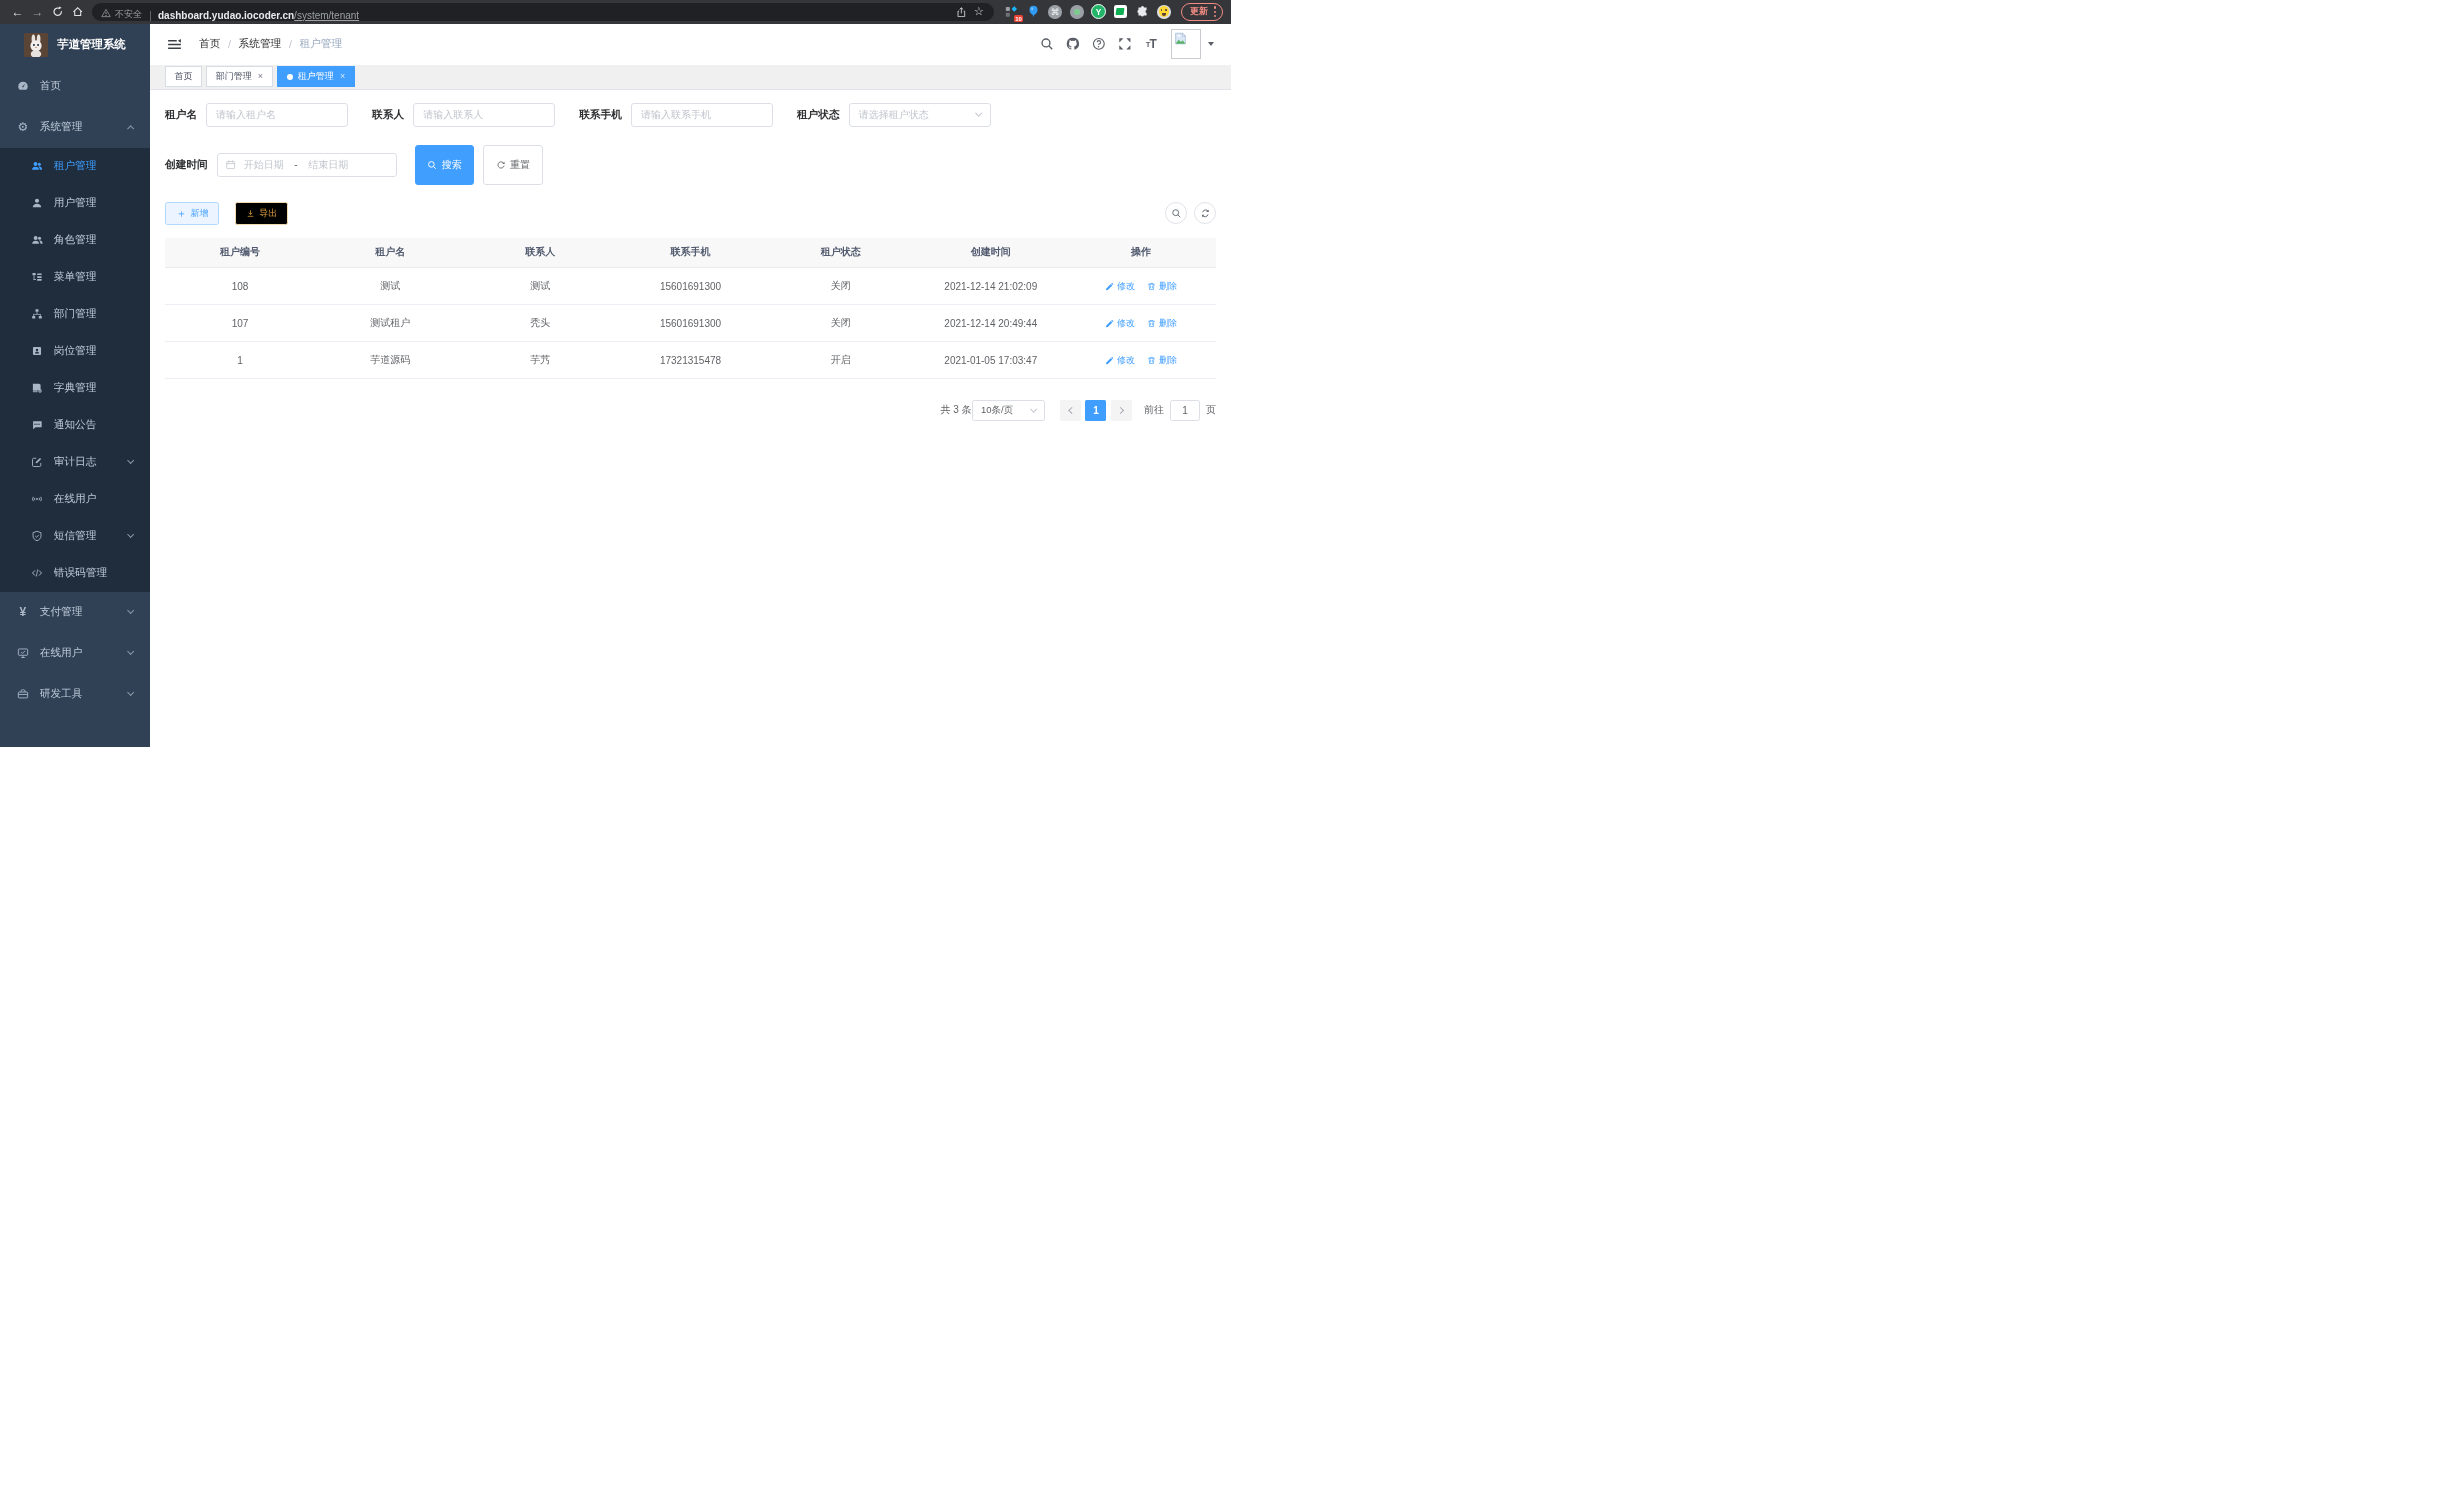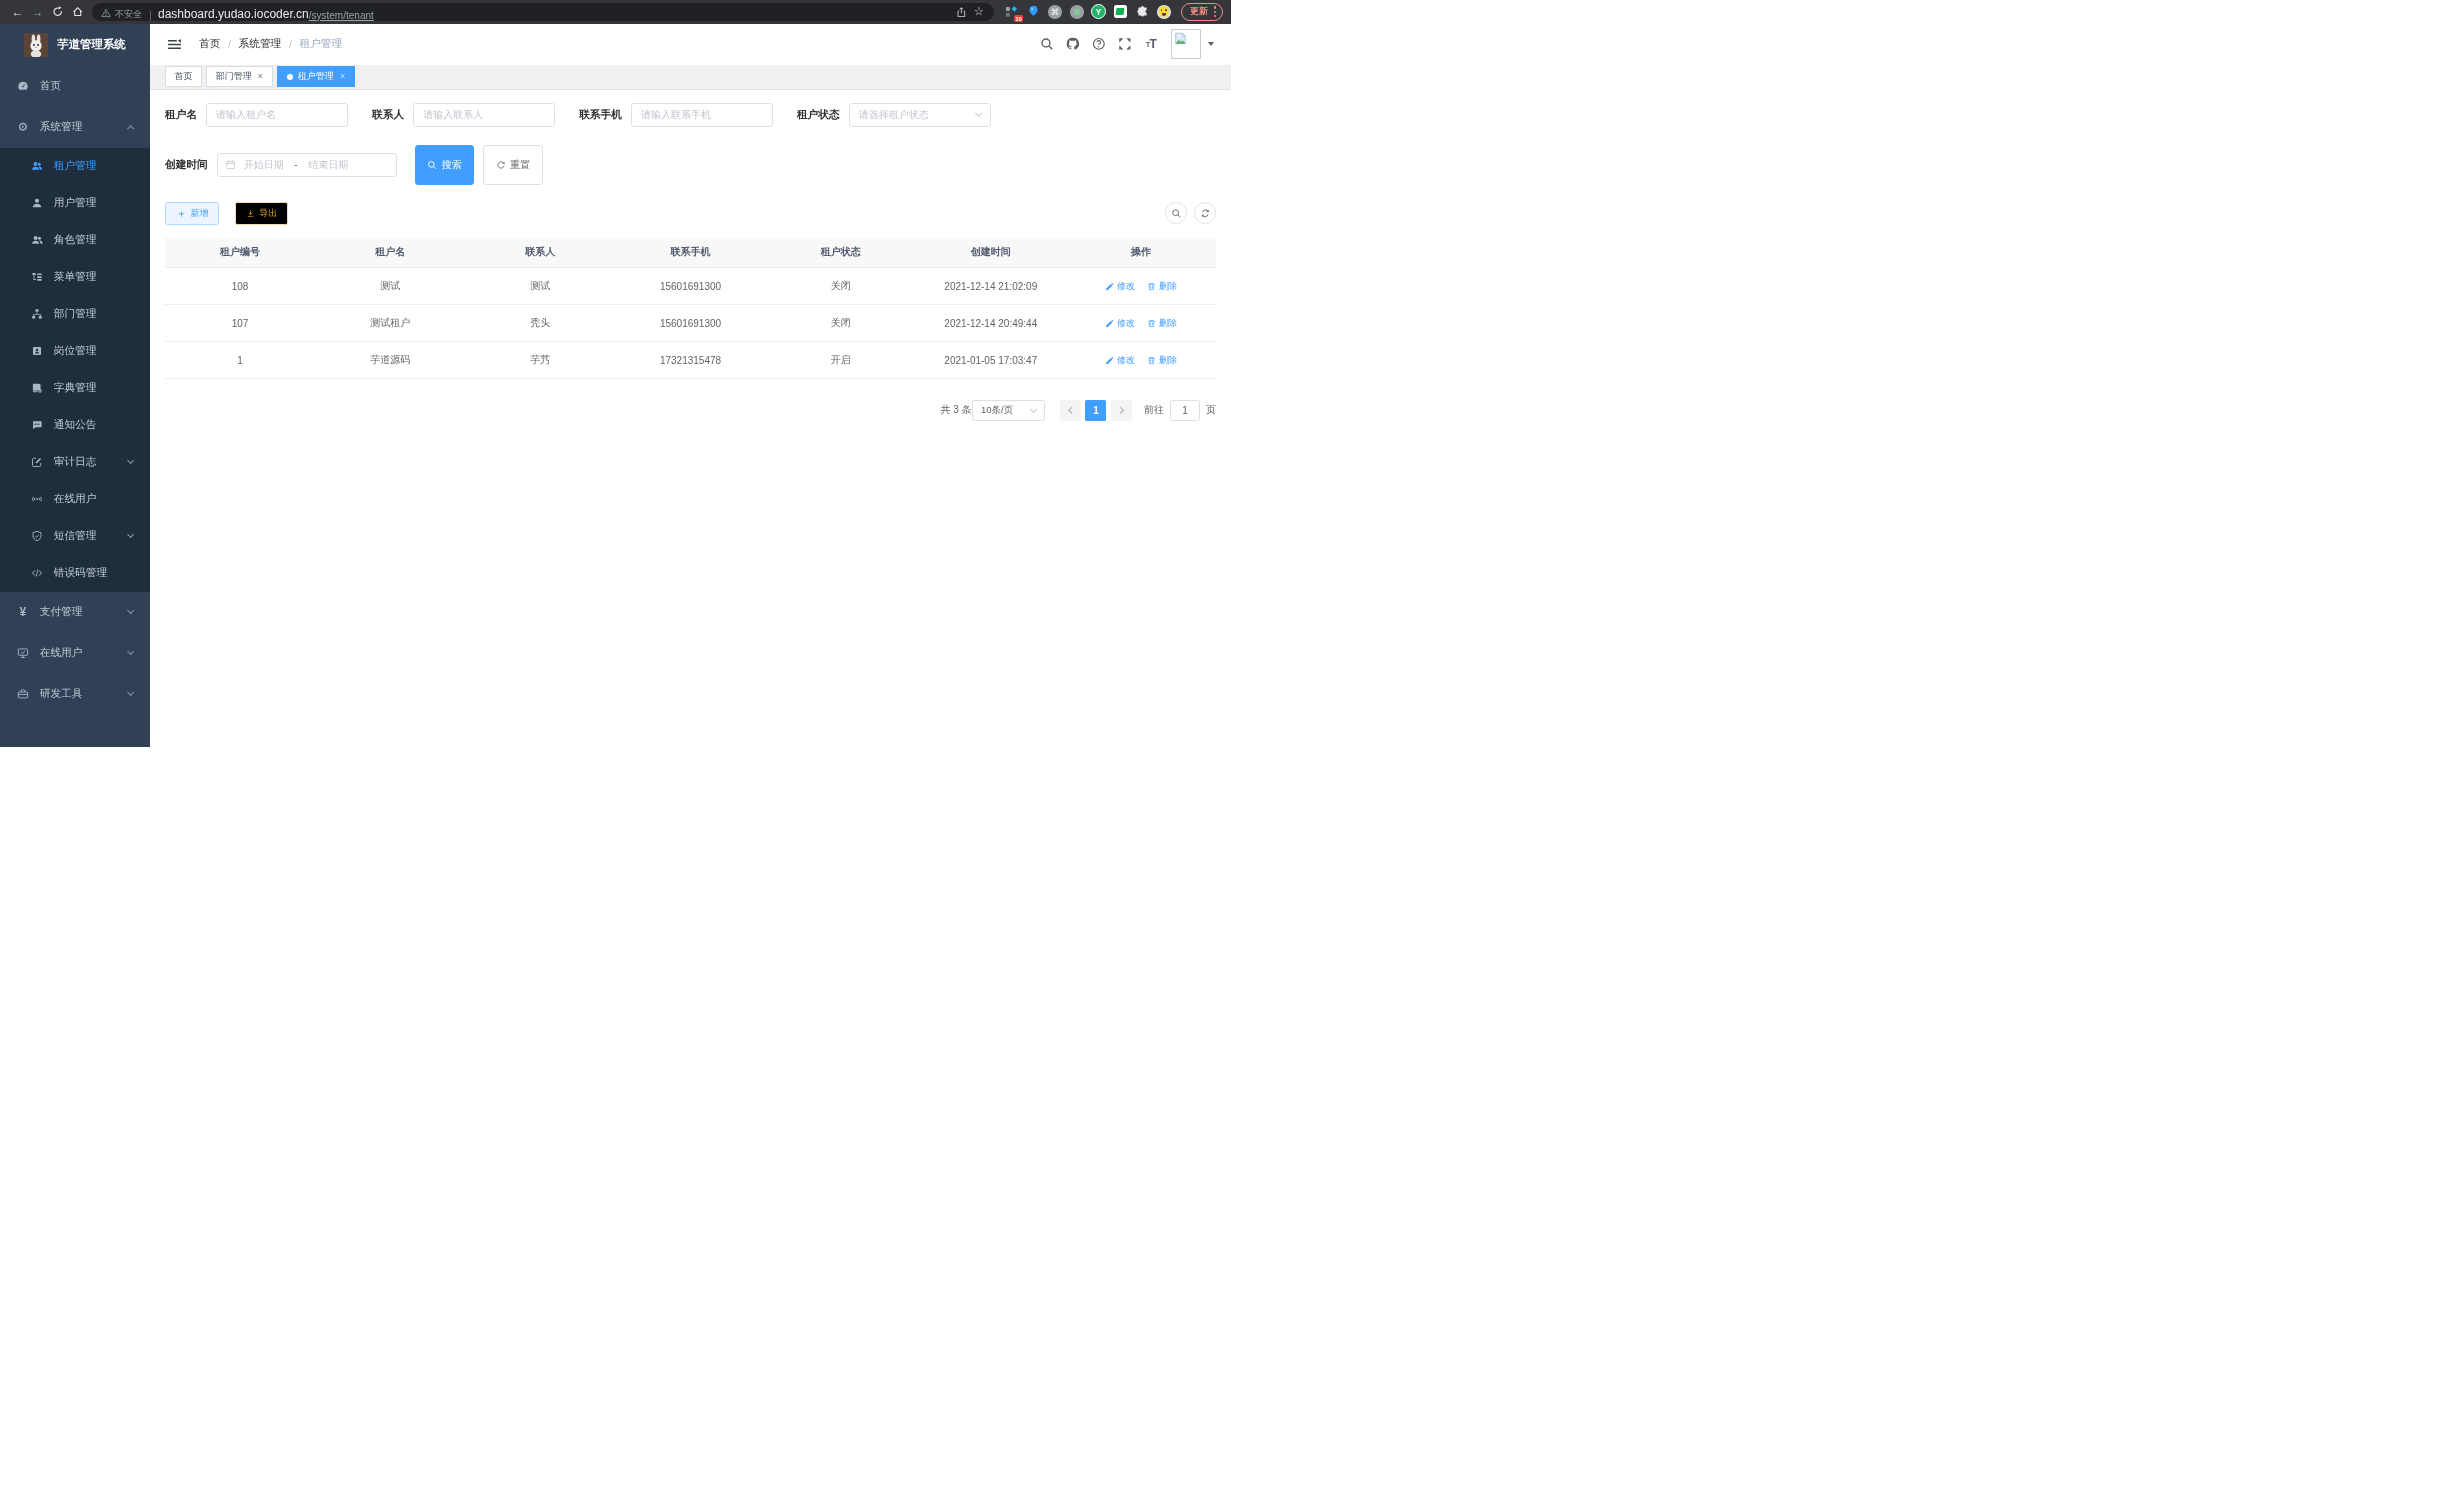--- a/index.html
+++ b/index.html
@@ -9,21 +9,21 @@
 
   
   .browser { height:23.6px; background:#35363a; display:flex; align-items:center; padding:0 7.6px; flex-shrink:0; }
   .nav-ico { width:20px; height:20px; display:flex; align-items:center; justify-content:center; color:#dfe1e5; font-size:12px; flex-shrink:0; }
   .nav-ico.dim { color:#9aa0a6; }
   .nav-ico svg { width:11.4px; height:11.4px; }
   .omnibox { flex:1; height:17.5px; background:#202124; border-radius:9px; display:flex; align-items:flex-end; padding:0 6px 0 9px; margin:0 4.6px; min-width:0; }
   .omni-sec { display:flex; align-items:center; gap:3.8px; color:#9aa0a6; font-size:9px; }
   .omni-sec svg { width:10px; height:10px; }
   .omni-div { width:0.8px; height:10px; background:#5f6368; margin:0 7.6px; }
-  .omni-host { color:#e8eaed; font-size:12px; }
+  .omni-host { color:#e8eaed; font-size:10px;font-weight:bold; }
   .omni-path { color:#9aa0a6; font-size:10px;text-decoration:underline; }
   .omni-spacer { flex:1; }
   .omni-act { width:18px; height:17px; display:flex; align-items:center; justify-content:center; color:#d5d8dc; }
   .omni-act svg { width:10.7px; height:10.7px; }
   .star-glyph { font-size:11.4px; line-height:1; }
   .ext { width:18px; height:18px; display:flex; align-items:center; justify-content:center; margin-left:3.8px; position:relative; flex-shrink:0; }
   .ext svg { width:13px; height:13px; }
   .ext-badge { position:absolute; right:-3px; bottom:-1.5px; background:#e94235; color:#fff; font-size:6px; font-weight:700; border-radius:1.5px; padding:0.8px 1.5px; line-height:1; }
   .circ { width:13.7px; height:13.7px; border-radius:50%; display:flex; align-items:center; justify-content:center; }
   .circ.grey { background:#9aa0a6; color:#fff; font-size:8.4px; }

